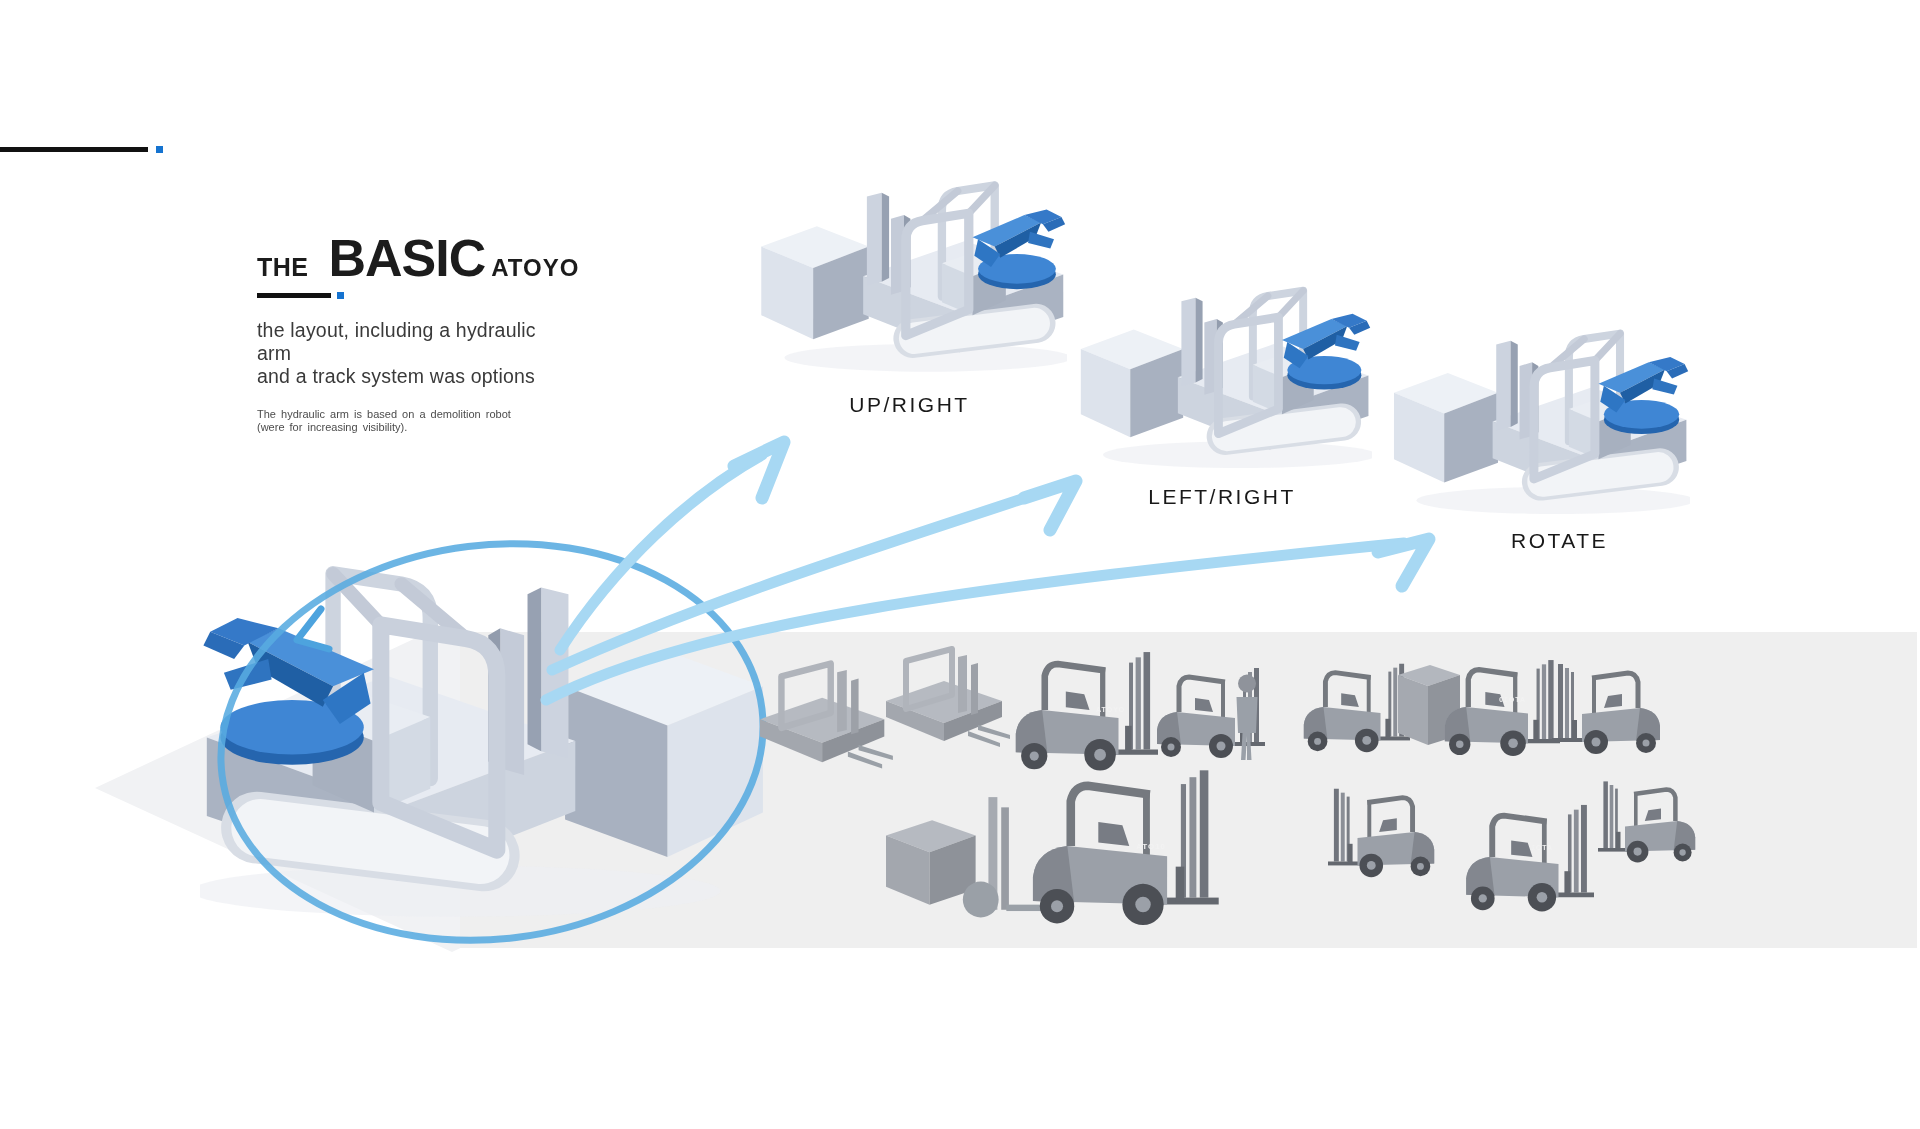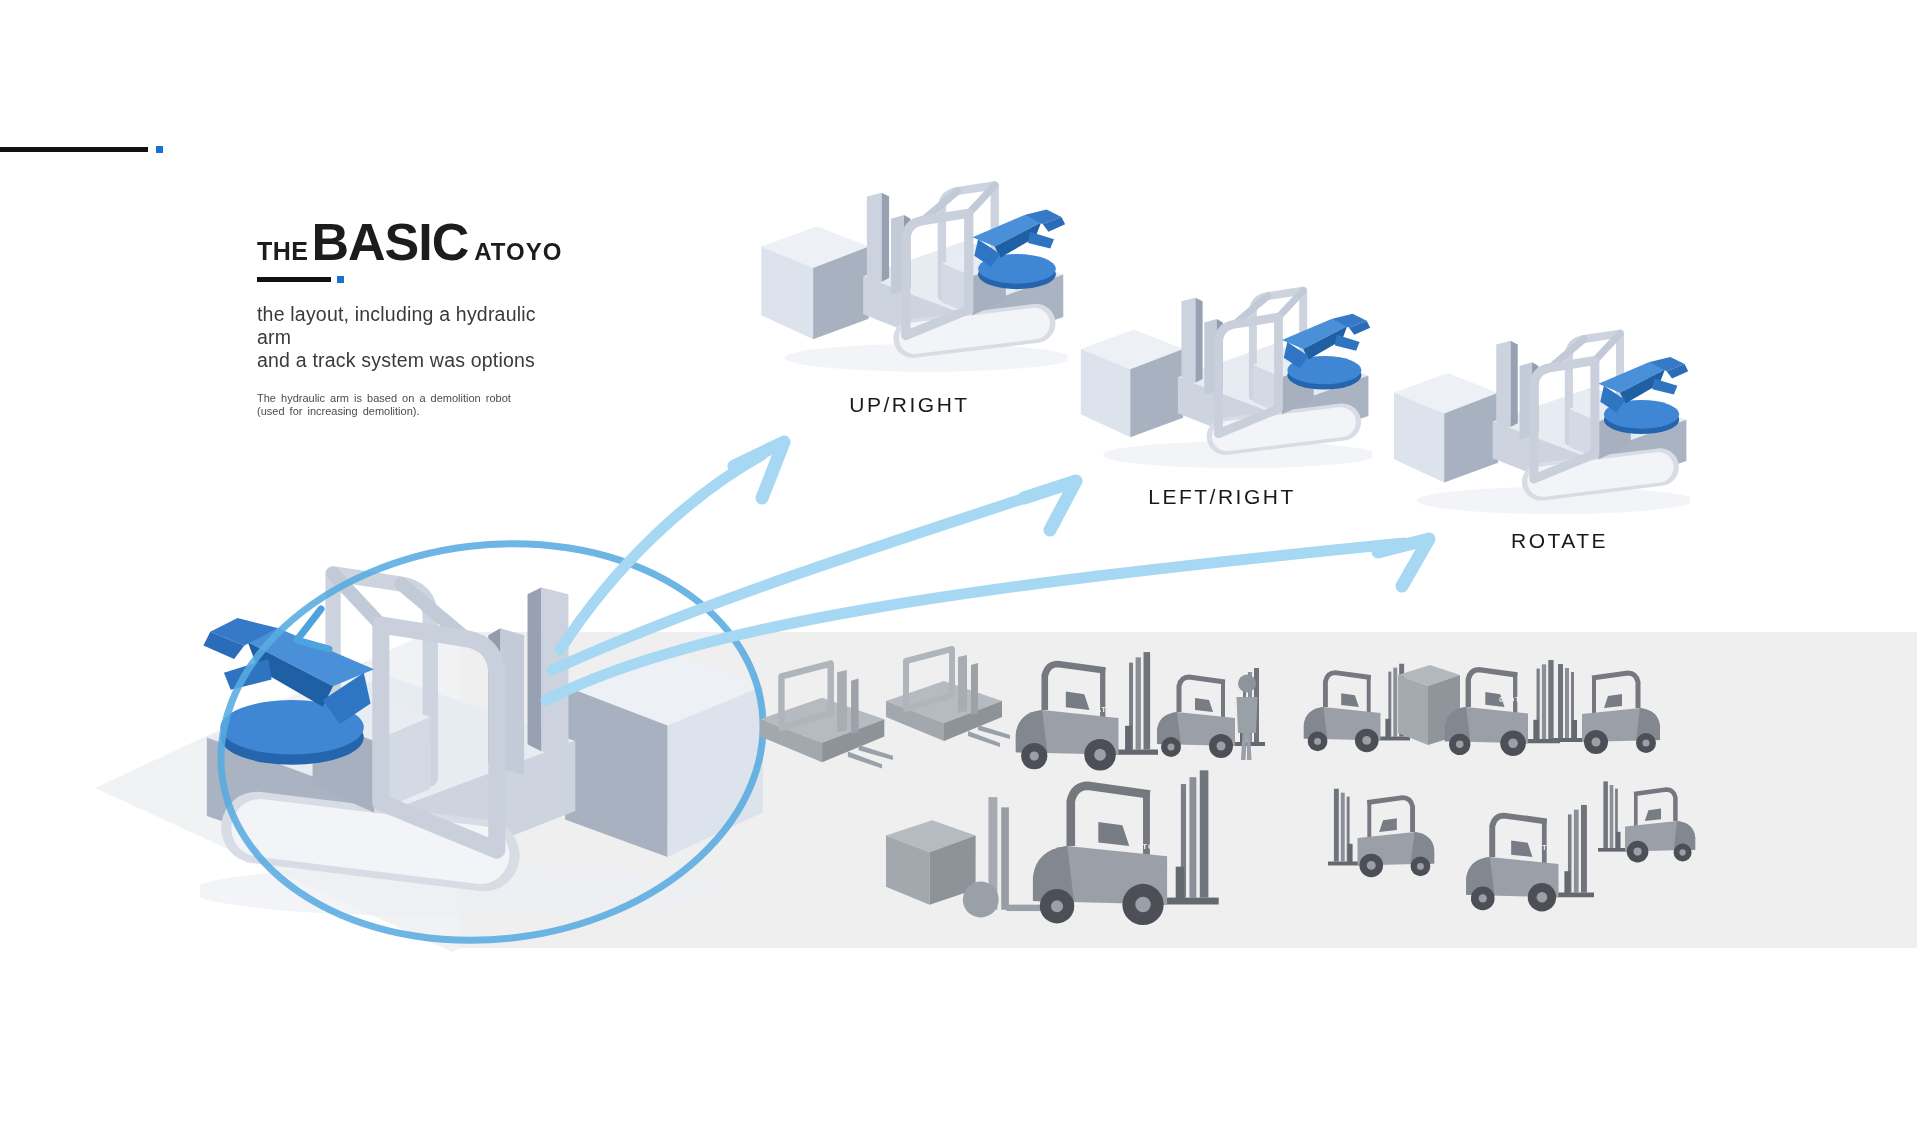--- a/index.html
+++ b/index.html
@@ -5,24 +5,24 @@
   html,body{margin:0;padding:0;background:#ffffff;}
   .page{
     position:relative;width:1920px;height:1129px;background:#ffffff;overflow:hidden;
     font-family:"Liberation Sans", sans-serif;color:#1c1c1c;
   }
   
   .topline{position:absolute;left:0;top:146px;display:flex;align-items:center;}
   .tl-bar{display:block;width:148px;height:5px;background:#111;}
   .tl-sq{display:block;width:7px;height:7px;background:#1573d0;margin-left:8px;}
   
-  .titleblock{position:absolute;left:257px;top:216px;width:300px;}
+  .titleblock{position:absolute;left:257px;top:232px;width:300px;}
   .title{display:flex;align-items:baseline;margin:0;white-space:nowrap;}
   .t-pre{font-size:25px;font-weight:700;letter-spacing:.5px;}
-  .t-main{font-size:52px;font-weight:700;letter-spacing:-1px;margin-left:3px;line-height:1;}
+  .t-main{font-size:52px;font-weight:700;letter-spacing:-1px;margin-left:20px;line-height:1;}
   .t-post{font-size:24px;font-weight:700;letter-spacing:1px;margin-left:6px;}
   .t-underline{display:flex;align-items:center;margin-top:8px;}
   .u-bar{display:block;width:74px;height:5px;background:#111;}
   .u-sq{display:block;width:7px;height:7px;background:#1573d0;margin-left:6px;}
   .intro{margin:20px 0 0 0;font-size:19.5px;line-height:1.18;color:#3a3a3a;letter-spacing:.2px;}
   .intro span{display:block;}
   .note{margin:20px 0 0 0;font-size:11px;line-height:1.2;color:#4c4c4c;word-spacing:2px;}
   .note span{display:block;}
   
   .band{position:absolute;left:460px;top:632px;width:1457px;height:316px;background:#efefef;}
@@ -185,21 +185,21 @@
     <div class="t-underline">
       <span class="u-bar"></span>
       <span class="u-sq"></span>
     </div>
     <p class="intro">
       <span>the layout, including a hydraulic arm</span>
       <span>and a track system was options</span>
     </p>
     <p class="note">
       <span>The hydraulic arm is based on a demolition robot</span>
-      <span>(used for increasing demolition).</span>
+      <span>(were for increasing visibility).</span>
     </p>
   </header>
 
   <figure class="variant main-fig">
     <svg class="machine-svg" viewBox="0 0 340 280">
       <use href="#machine" transform="translate(340,0) scale(-1,1)"></use>
     </svg>
   </figure>
 
   <svg class="overlay">

